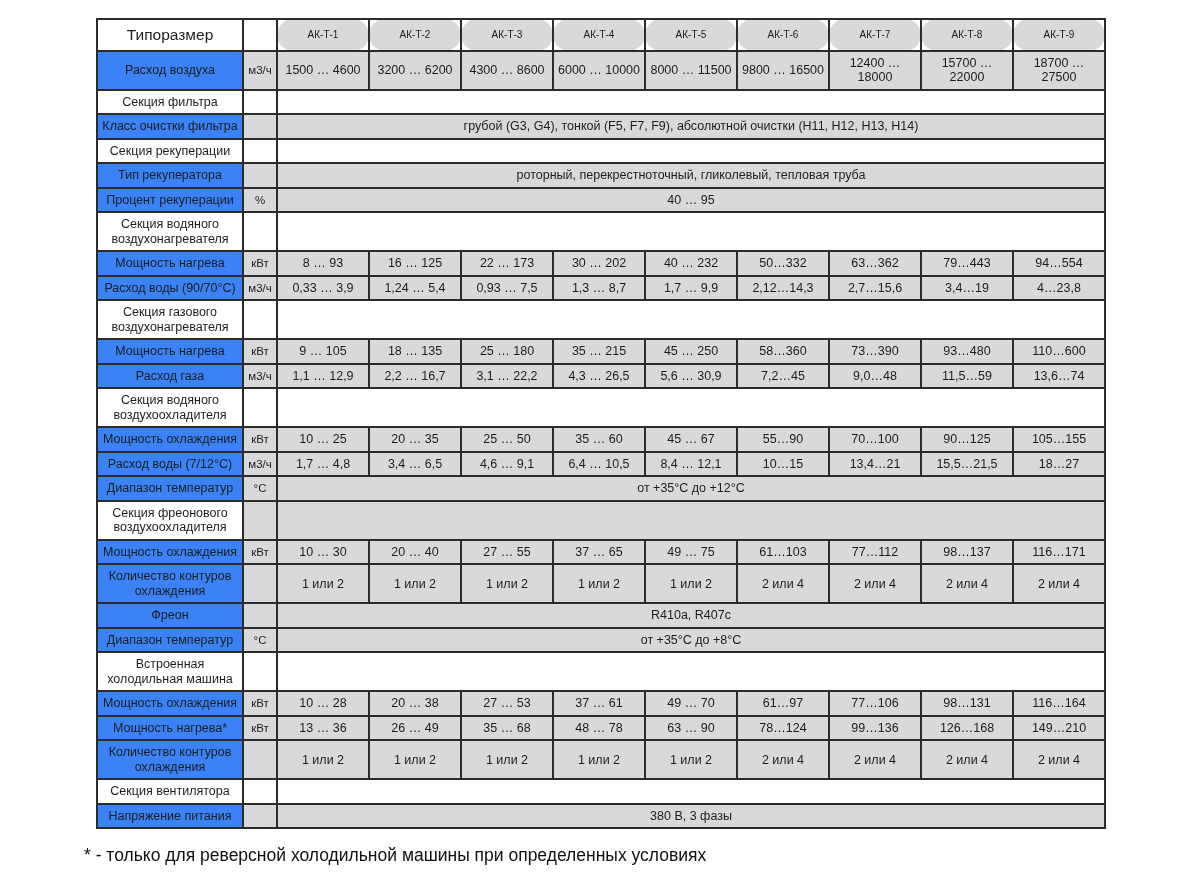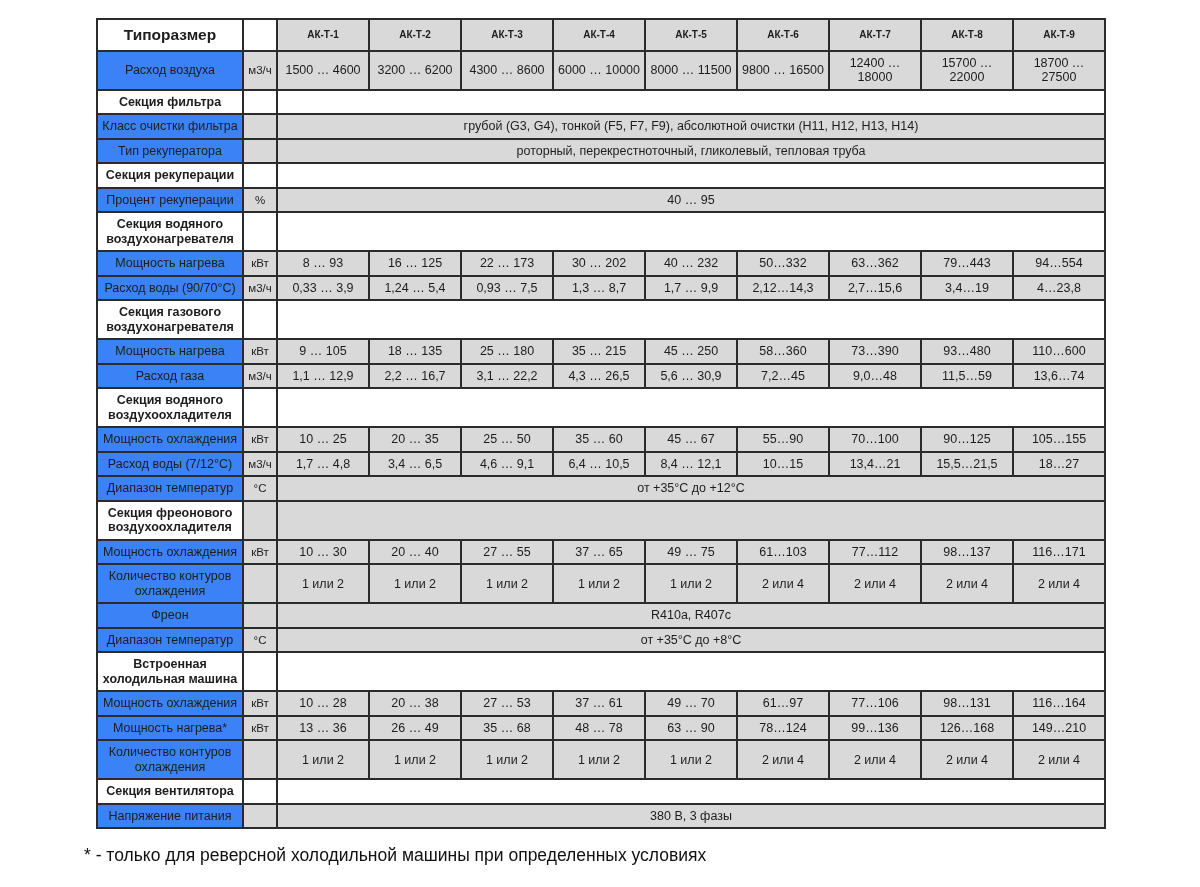--- a/index.html
+++ b/index.html
@@ -4,26 +4,26 @@
 <style>
   html,body{margin:0;padding:0;background:#ffffff;}
   body{width:1200px;height:887px;overflow:hidden;font-family:"Liberation Sans","DejaVu Sans",sans-serif;color:#1d1d1d;}
   .page{position:relative;padding:18px 0 0 96px;}
   table.spec{border-collapse:collapse;table-layout:fixed;width:1008px;border:2.5px solid #262626;}
   col.c-label{width:146px;}
   col.c-unit{width:34px;}
   col.c-val{width:92px;}
   th,td{border:2px solid #2b2b2b;text-align:center;vertical-align:middle;
         font-size:12.5px;line-height:1.16;padding:4px 2px;overflow:hidden;}
-  th{font-weight:bold;}
+  th{font-weight:normal;border-radius:16px;}
   th.corner{font-size:15.5px;background:#ffffff;padding:6px 2px;}
   th.unit-head{background:#ffffff;}
   th.model{font-size:10px;background:#d9d9d9;padding:6px 1px;}
   td.label{background:#3b82f6;}
-  td.section-label{background:#ffffff;font-weight:bold;}
+  td.section-label{background:#ffffff;font-weight:normal;}
   td.white{background:#ffffff;}
   td.gray{background:#d9d9d9;}
   td.unit{font-size:11.5px;padding:4px 0;margin-left:40px;}
   .footnote{margin:16px 0 0 -12px;font-size:17.5px;color:#111;}
 </style>
 </head>
 <body>
 
 <div class="page">
   <table class="spec">
@@ -73,28 +73,28 @@
           <td class="section-label">Секция фильтра</td>
           <td class="unit white"></td>
           <td class="white" colspan="9"></td>
         </tr>
         <tr>
           <td class="label">Класс очистки фильтра</td>
           <td class="unit gray"></td>
           <td class="gray" colspan="9">грубой (G3, G4), тонкой (F5, F7, F9), абсолютной очистки (H11, H12, H13, H14)</td>
         </tr>
         <tr>
+          <td class="section-label">Секция рекуперации</td>
+          <td class="unit white"></td>
+          <td class="white" colspan="9"></td>
+        </tr>
+        <tr>
           <td class="label">Тип рекуператора</td>
           <td class="unit gray"></td>
           <td class="gray" colspan="9">роторный, перекрестноточный, гликолевый, тепловая труба</td>
-        </tr>
-        <tr>
-          <td class="section-label">Секция рекуперации</td>
-          <td class="unit white"></td>
-          <td class="white" colspan="9"></td>
         </tr>
         <tr>
           <td class="label">Процент рекуперации</td>
           <td class="unit gray">%</td>
           <td class="gray" colspan="9">40 … 95</td>
         </tr>
         <tr>
           <td class="section-label">Секция водяного воздухонагревателя</td>
           <td class="unit white"></td>
           <td class="white" colspan="9"></td>

